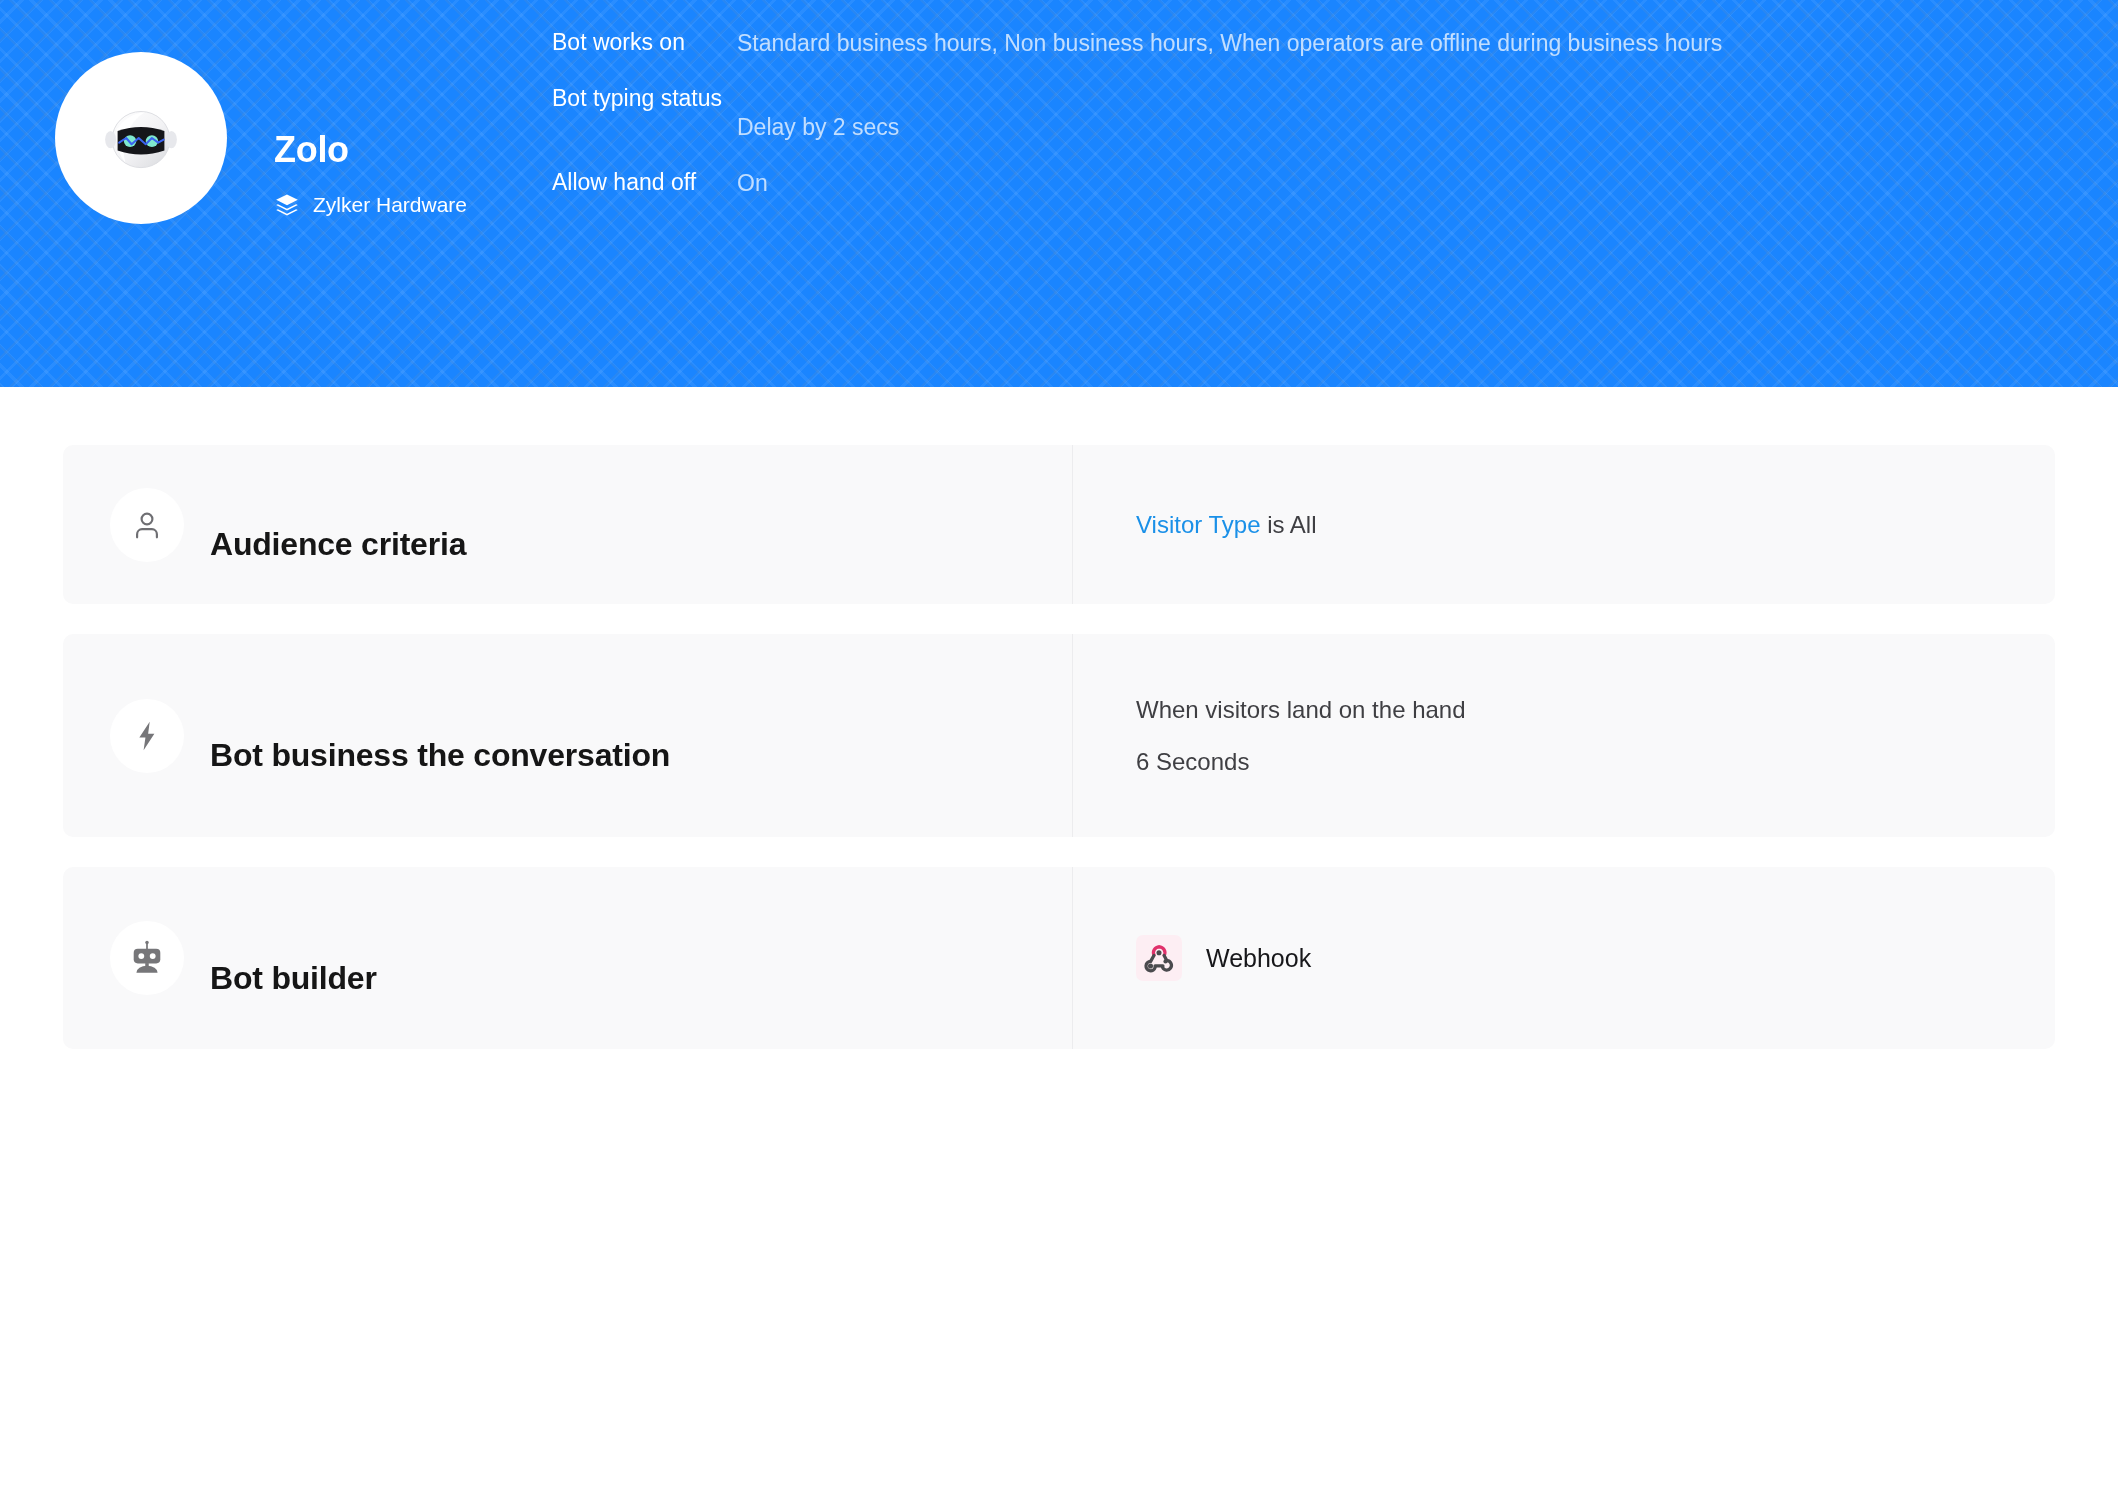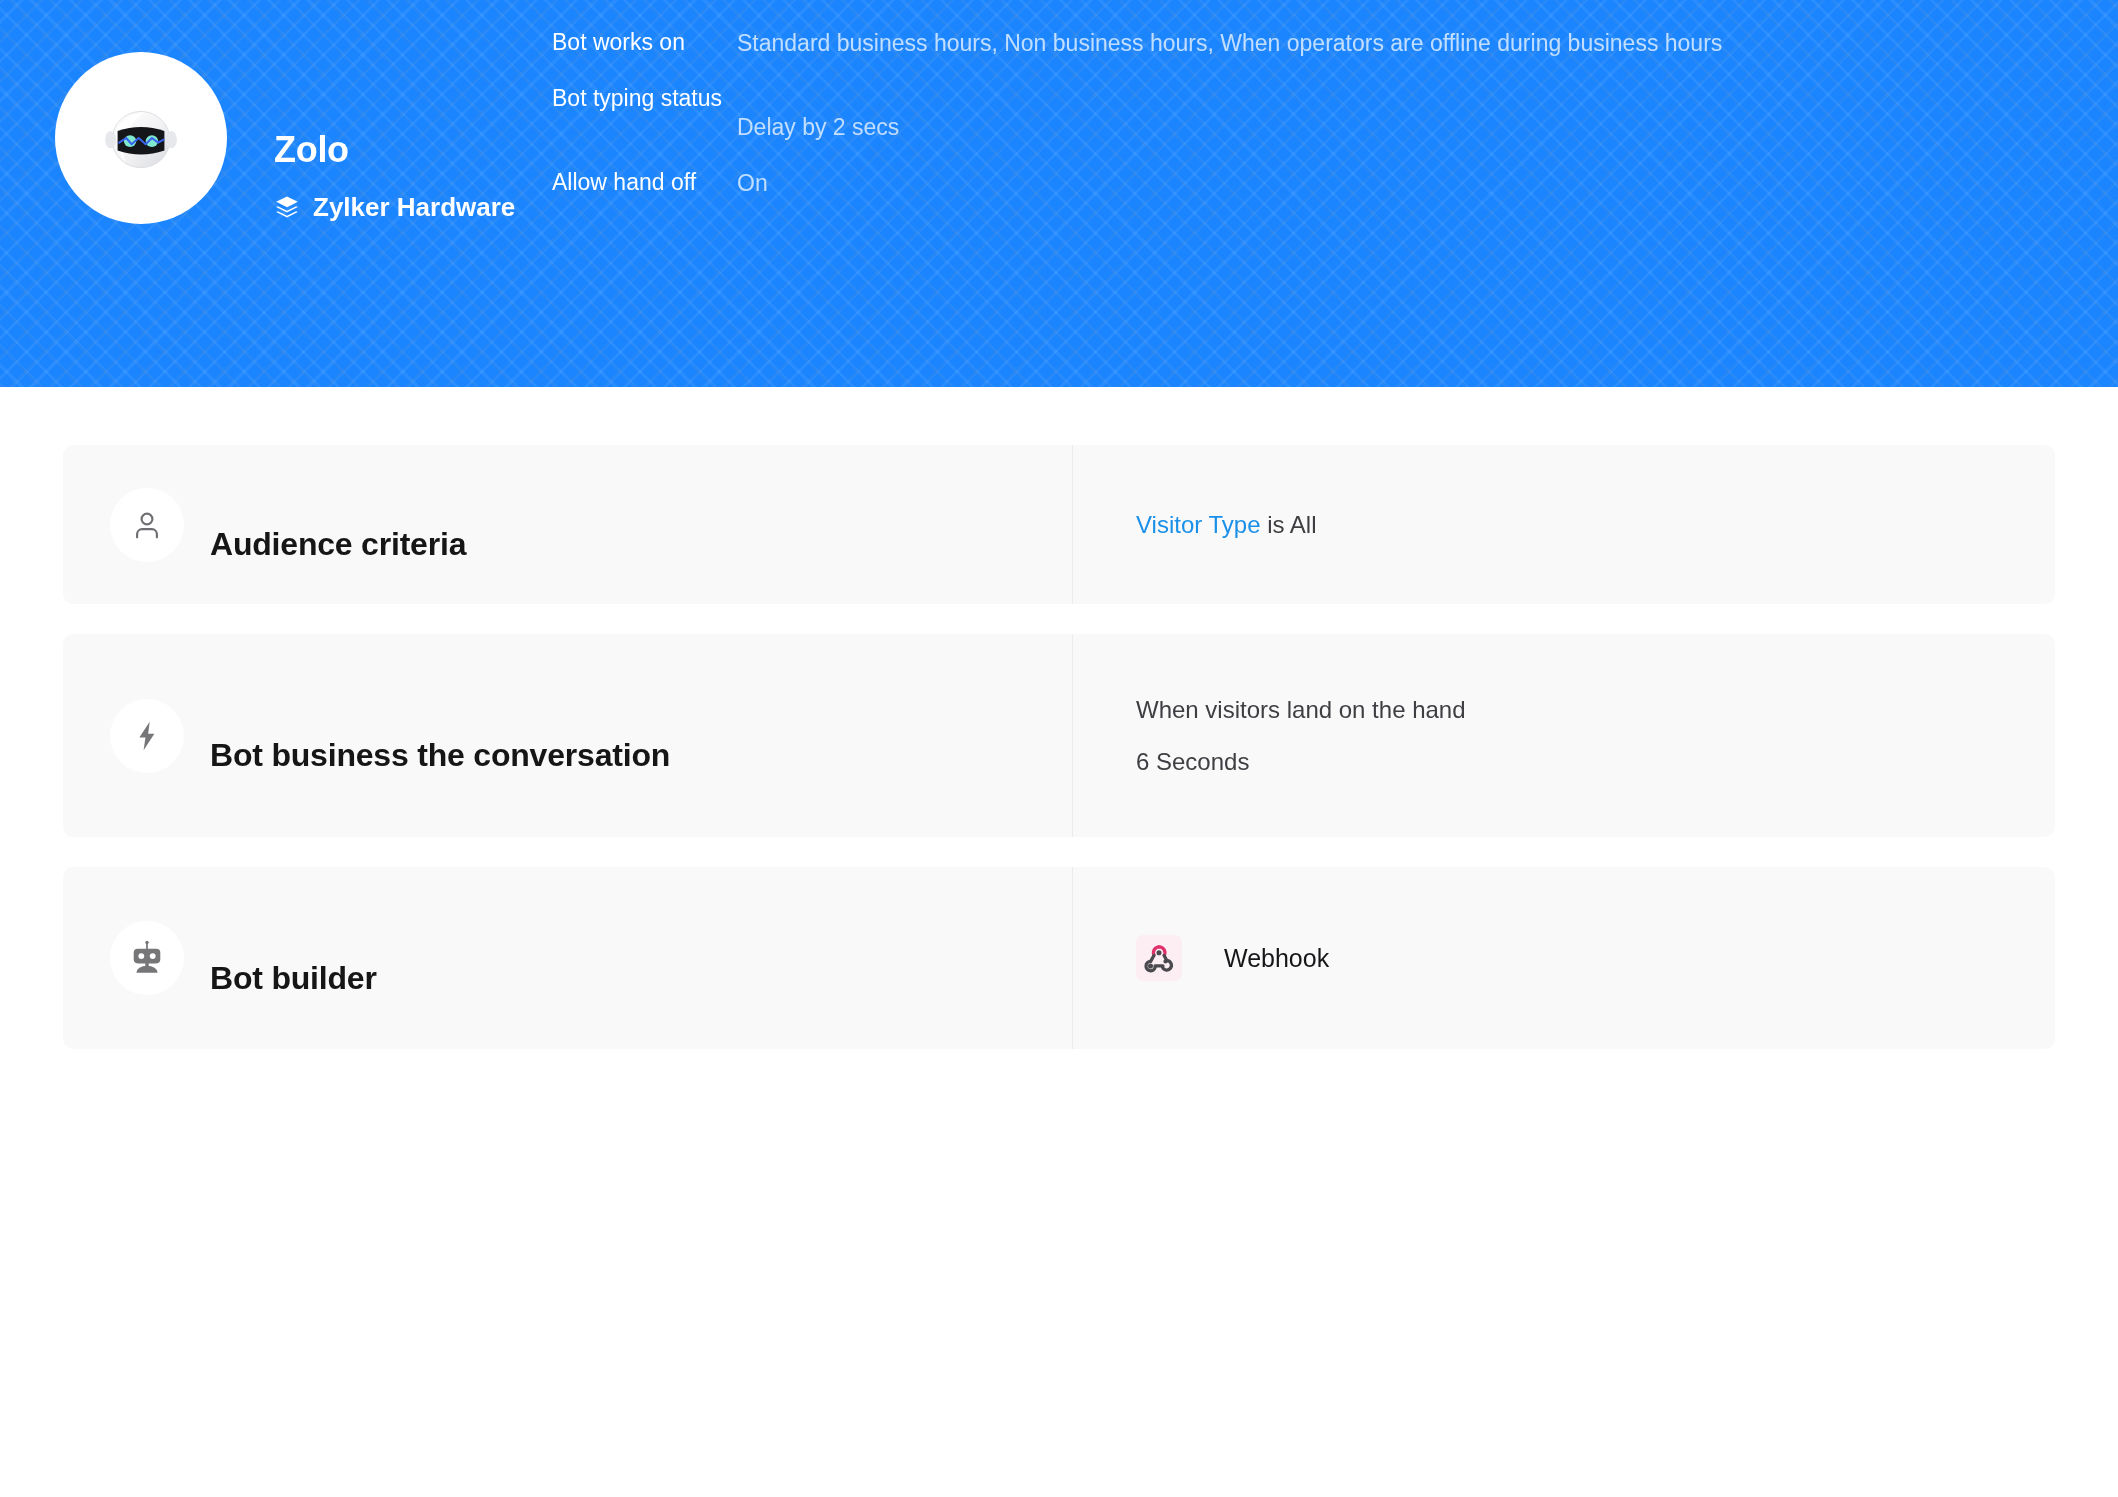--- a/index.html
+++ b/index.html
@@ -71,22 +71,22 @@
     line-height: 1.1;
     color: #ffffff;
   }
   .bot-brand-row {
     display: flex;
     align-items: center;
     gap: 13px;
     margin-top: 22px;
   }
   .brand-label {
-    font-size: 26px;
-    font-weight: 700;
+    font-size: 21px;
+    font-weight: 400;
     color: #ffffff;
   }
 
   .meta-table {
     position: absolute;
     left: 552px;
     top: 24px;
     width: 1500px;
   }
   .meta-row { display: flex; align-items: flex-start; margin-bottom: 18px; }
@@ -159,21 +159,21 @@
   }
   .val-line {
     font-size: 24px;
     color: #4a4a4d;
     line-height: 1.0;
   }
   .val-line + .val-line { margin-top: 28px; }
   .link-blue { color: #1a90e8; }
   .val-plain { color: #3f3f43; }
 
-  .webhook-row { display: flex; align-items: center; gap: 42px; }
+  .webhook-row { display: flex; align-items: center; gap: 24px; }
   .webhook-badge {
     width: 46px; height: 46px;
     border-radius: 7px;
     background: #fdeef3;
     display: flex; align-items: center; justify-content: center;
     flex: 0 0 46px;
   }
   .webhook-label {
     font-size: 25px;
     color: #17171a;

